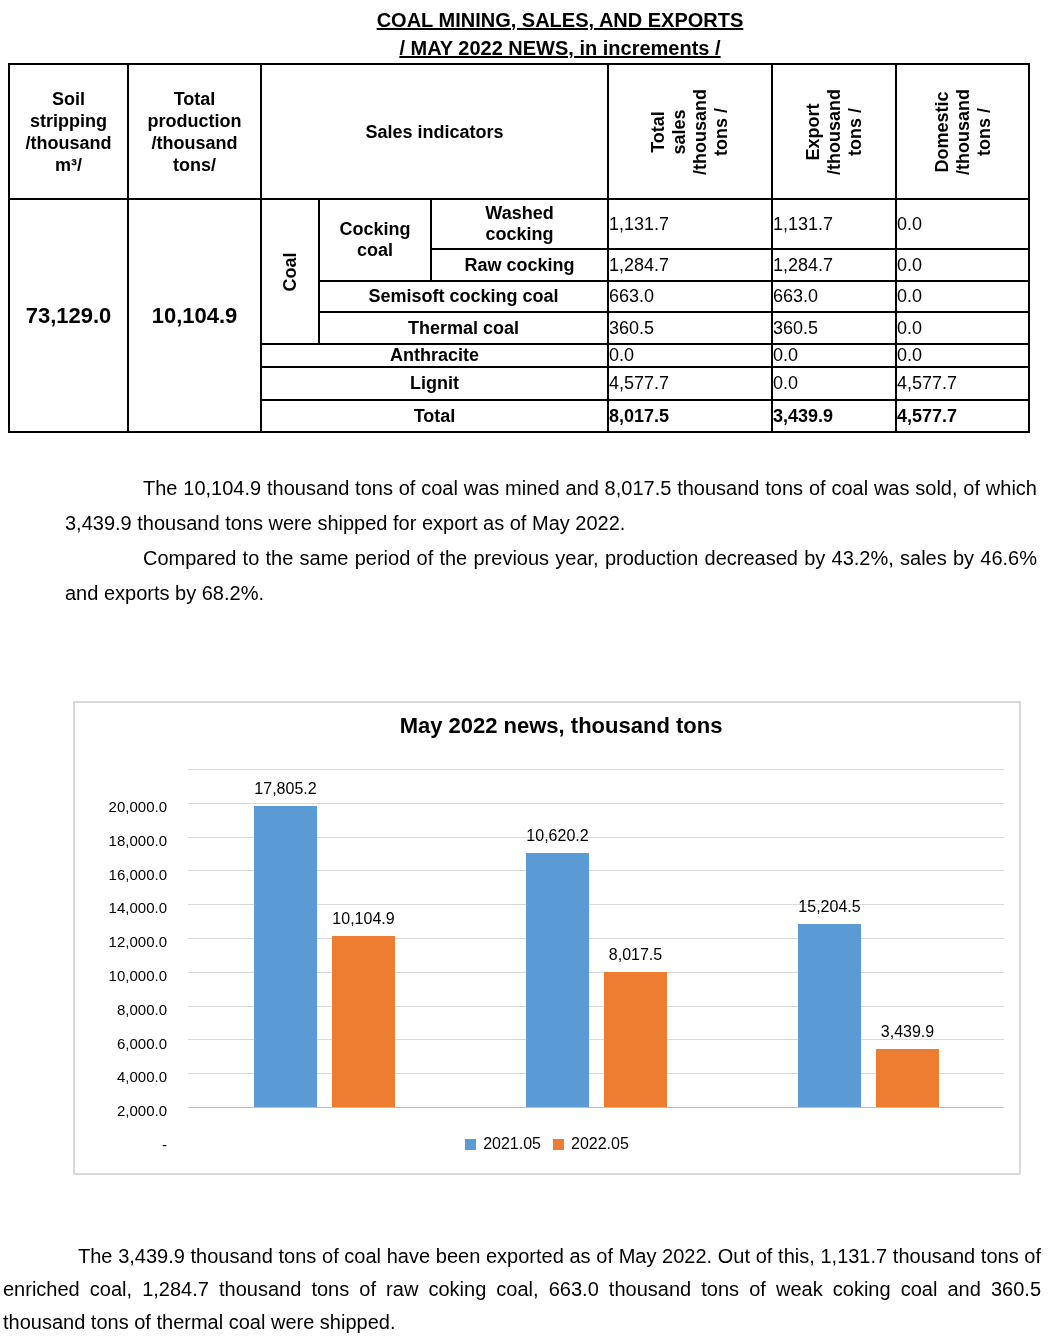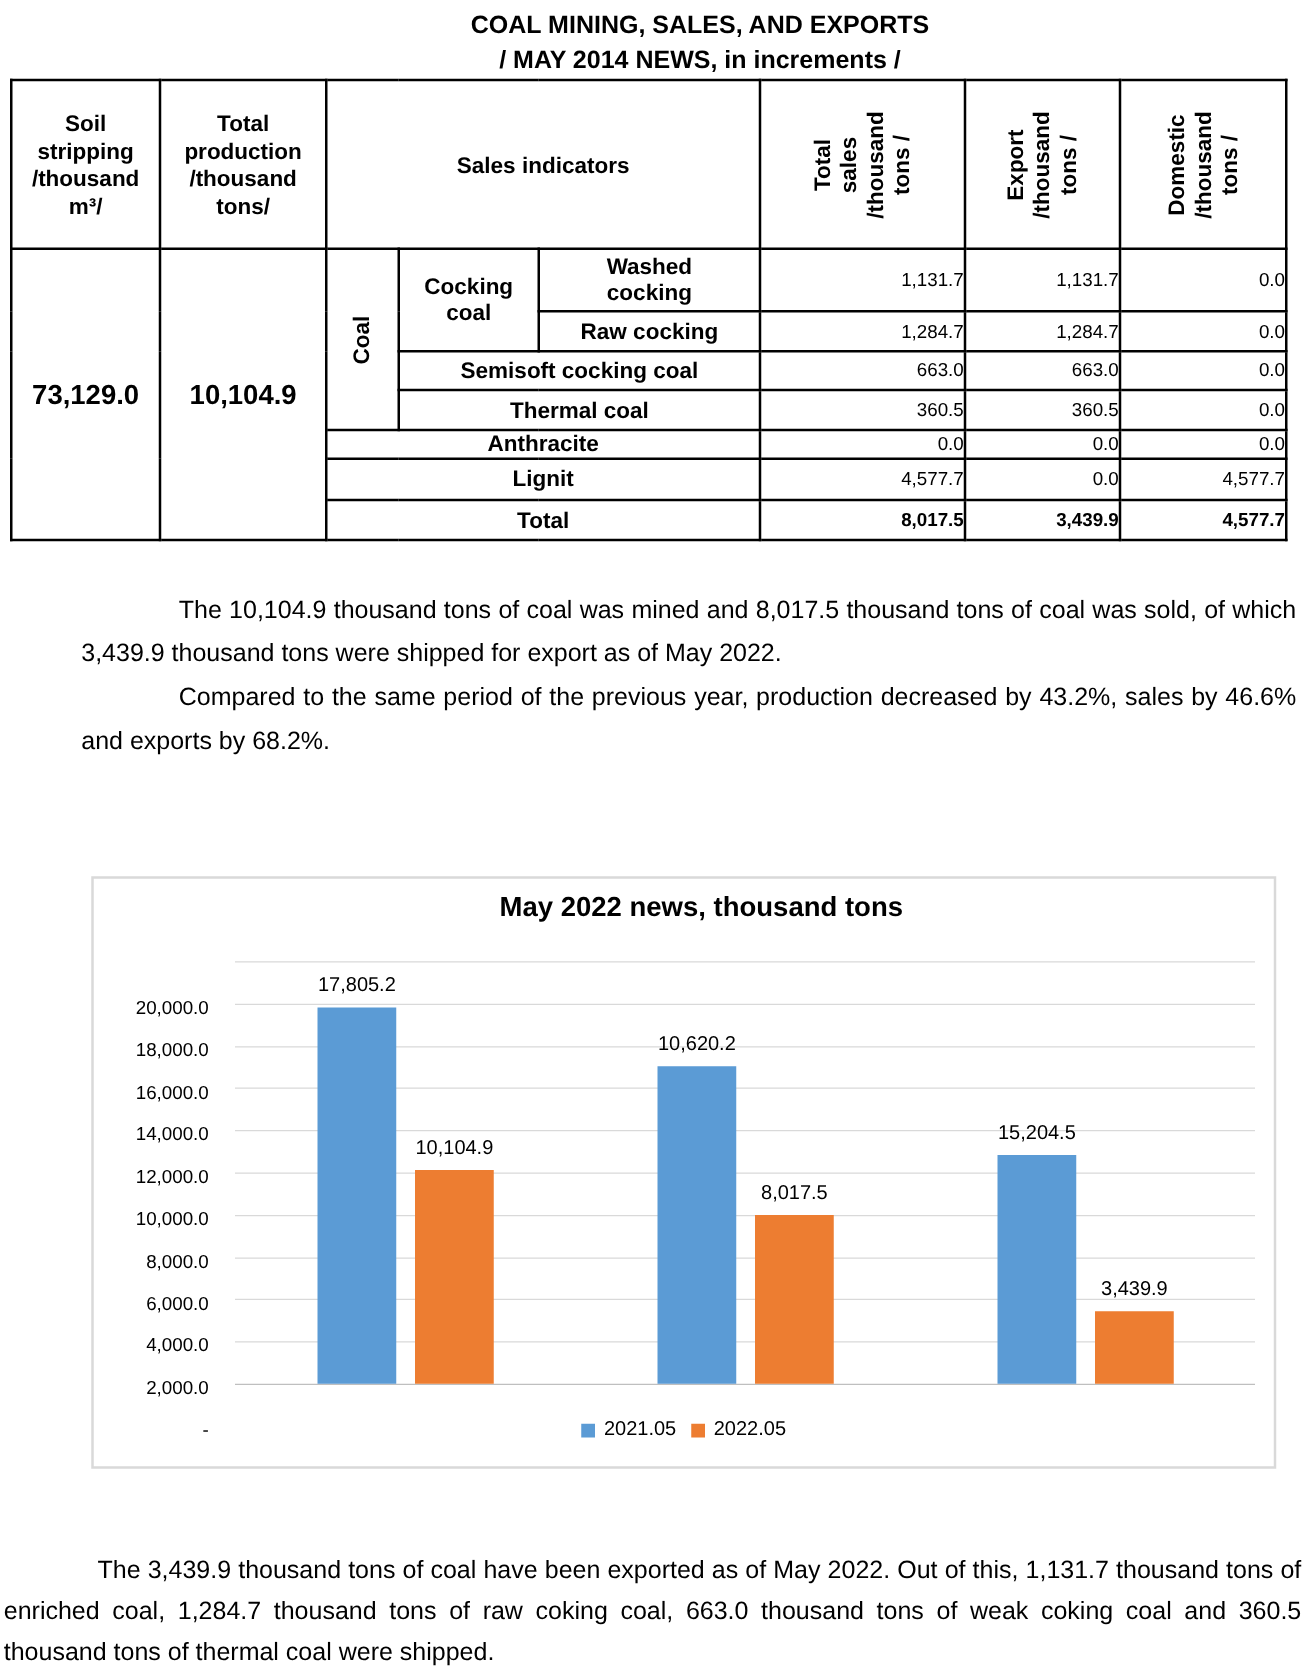--- a/index.html
+++ b/index.html
@@ -1,35 +1,35 @@
 <!DOCTYPE html>
 <html><head>
 <meta charset="utf-8">
 <style>
   html,body{margin:0;padding:0;background:#fff;}
   body{font-family:"Liberation Sans","DejaVu Sans",sans-serif;color:#000;}
   .page{position:relative;width:1050px;height:1339px;background:#fff;overflow:hidden;}
 
   
   .title-block{position:absolute;left:70px;top:6px;width:980px;text-align:center;
-               font-weight:700;font-size:20px;line-height:28px;}
+               font-weight:700;font-size:20px;line-height:28px;text-decoration:underline;}
 
   
   table.stats{position:absolute;left:8px;top:63px;border-collapse:collapse;
               table-layout:fixed;width:1020px;}
   table.stats td,table.stats th{border:2px solid #000;padding:0;vertical-align:middle;
               overflow:hidden;}
   .hrow{height:135px;}
   th.hdr{font-weight:700;font-size:18px;line-height:22px;text-align:center;}
   .pre{white-space:pre-line;}
   .rotcell{position:relative;}
   .rot{position:absolute;left:50%;top:50%;transform:translate(-50%,-50%) rotate(-90deg);
        white-space:pre-line;text-align:center;font-weight:700;font-size:18px;line-height:21px;}
   td.lbl{font-weight:700;font-size:18px;line-height:21px;text-align:center;}
-  td.num{font-size:15px;text-align:right;padding-right:8px;}
+  td.num{font-size:18px;text-align:left;padding-right:8px;}
   td.numb{font-weight:700;}
   td.bigv{font-weight:700;font-size:22px;text-align:center;}
   .r-washed{height:50px}.r-raw{height:32px}.r-semisoft{height:31px}.r-thermal{height:32px}
   .r-anthracite{height:20px}.r-lignit{height:33px}.r-total{height:32px}
 
   
   .note{position:absolute;left:65px;top:471px;width:972px;font-size:20px;line-height:35px;
         text-align:justify;}
   .note p{margin:0;}
   .note p.ind{text-indent:78px;}
@@ -57,21 +57,21 @@
   .closing{position:absolute;left:3px;top:1240px;width:1038px;margin:0;font-size:20px;
            line-height:33px;text-align:justify;text-indent:75px;}
 </style>
 </head>
 <body>
 
 <div class="page">
 
   <div class="title-block">
     <div>COAL MINING, SALES, AND EXPORTS</div>
-    <div>/ MAY 2014 NEWS, in increments /</div>
+    <div>/ MAY 2022 NEWS, in increments /</div>
   </div>
 
   <table class="stats">
     <colgroup>
       <col style="width:119px">
         <col style="width:133px">
         <col style="width:58px">
       <col style="width:112px">
         <col style="width:177px">
         <col style="width:164px">

